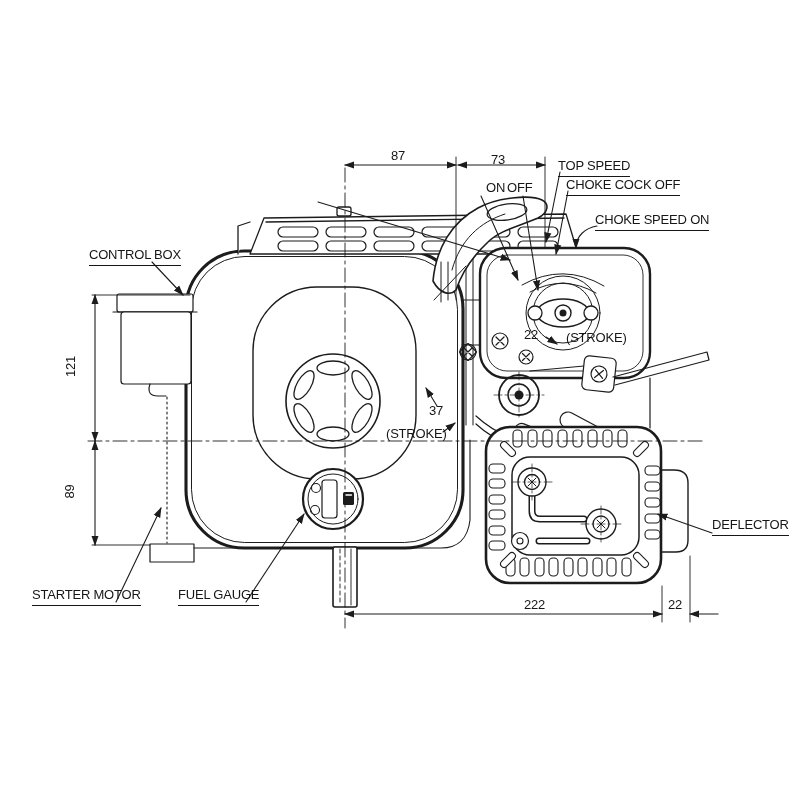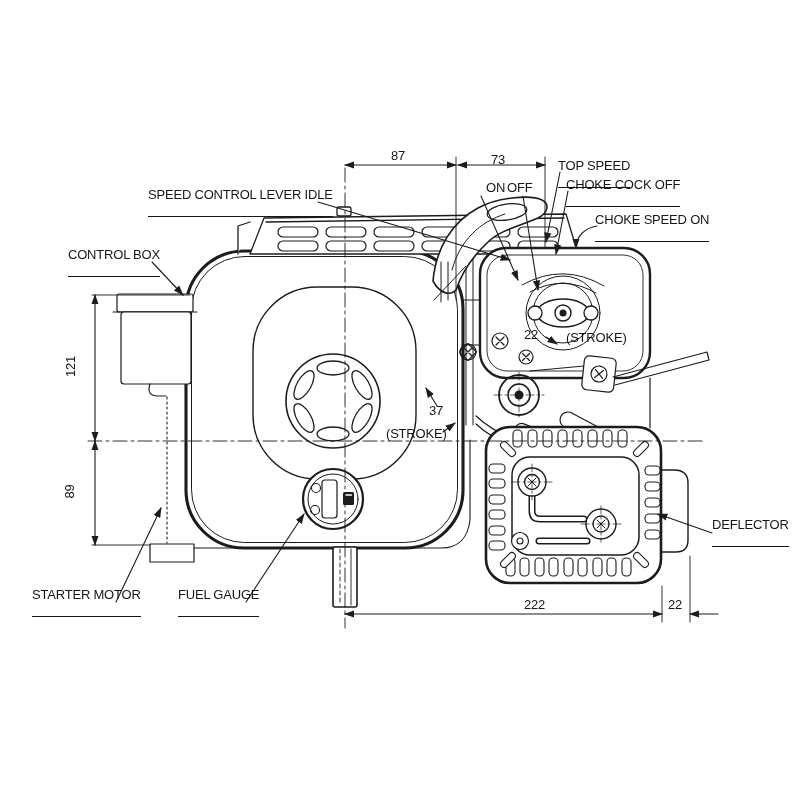--- a/index.html
+++ b/index.html
@@ -1,21 +1,21 @@
 <!DOCTYPE html>
 <html><head>
 <meta charset="utf-8">
 <style>
   html,body{margin:0;padding:0;background:#fff;}
   .stage{position:relative;width:800px;height:800px;background:#fff;overflow:hidden;
          font-family:"Liberation Sans",sans-serif;}
   svg{position:absolute;left:0;top:0;}
   .lbl{position:absolute;font-size:13px;line-height:1;color:#161616;
        letter-spacing:-0.2px;white-space:nowrap;}
-  .ul{border-bottom:1.4px solid #161616;padding-bottom:15px;}
+  .ul{border-bottom:1.4px solid #161616;padding-bottom:4px;}
   .dim{font-size:13px;}
   .rot{transform:rotate(-90deg);transform-origin:center center;}
 </style>
 </head>
 <body>
 
 <div class="stage">
 
 <svg width="800" height="800" viewBox="0 0 800 800">
   <defs>
@@ -268,22 +268,21 @@
       <path d="M116,602 L161,508" marker-end="url(#ah)"></path>
       <path d="M246,602 L304,514" marker-end="url(#ah)"></path>
       <path d="M712,533 L658,514" marker-end="url(#ah)"></path>
       <path d="M437,406 L426,388" marker-end="url(#ah)"></path>
       <path d="M443,432 L455,423" marker-end="url(#ah)"></path>
       <path d="M546,337 L557,344" marker-end="url(#ah)"></path>
     </g>
   </g>
 </svg>
 
-<span class="lbl ul" style="left:148px;top:188px">SPEED CONTROL LEVER IDLE</span>
-<span class="lbl ul" style="left:68px;top:248px">CONTROL BOX</span>
+<span class="lbl ul" style="left:89px;top:248px">CONTROL BOX</span>
 <span class="lbl" style="left:486px;top:181px">ON</span>
 <span class="lbl" style="left:507px;top:181px">OFF</span>
 <span class="lbl ul" style="left:558px;top:159px">TOP SPEED</span>
 <span class="lbl ul" style="left:566px;top:178px">CHOKE COCK OFF</span>
 <span class="lbl ul" style="left:595px;top:213px">CHOKE SPEED ON</span>
 <span class="lbl" style="left:524px;top:328px">22</span>
 <span class="lbl" style="left:566px;top:331px">(STROKE)</span>
 <span class="lbl" style="left:429px;top:404px">37</span>
 <span class="lbl" style="left:386px;top:427px">(STROKE)</span>
 <span class="lbl ul" style="left:32px;top:588px">STARTER MOTOR</span>

